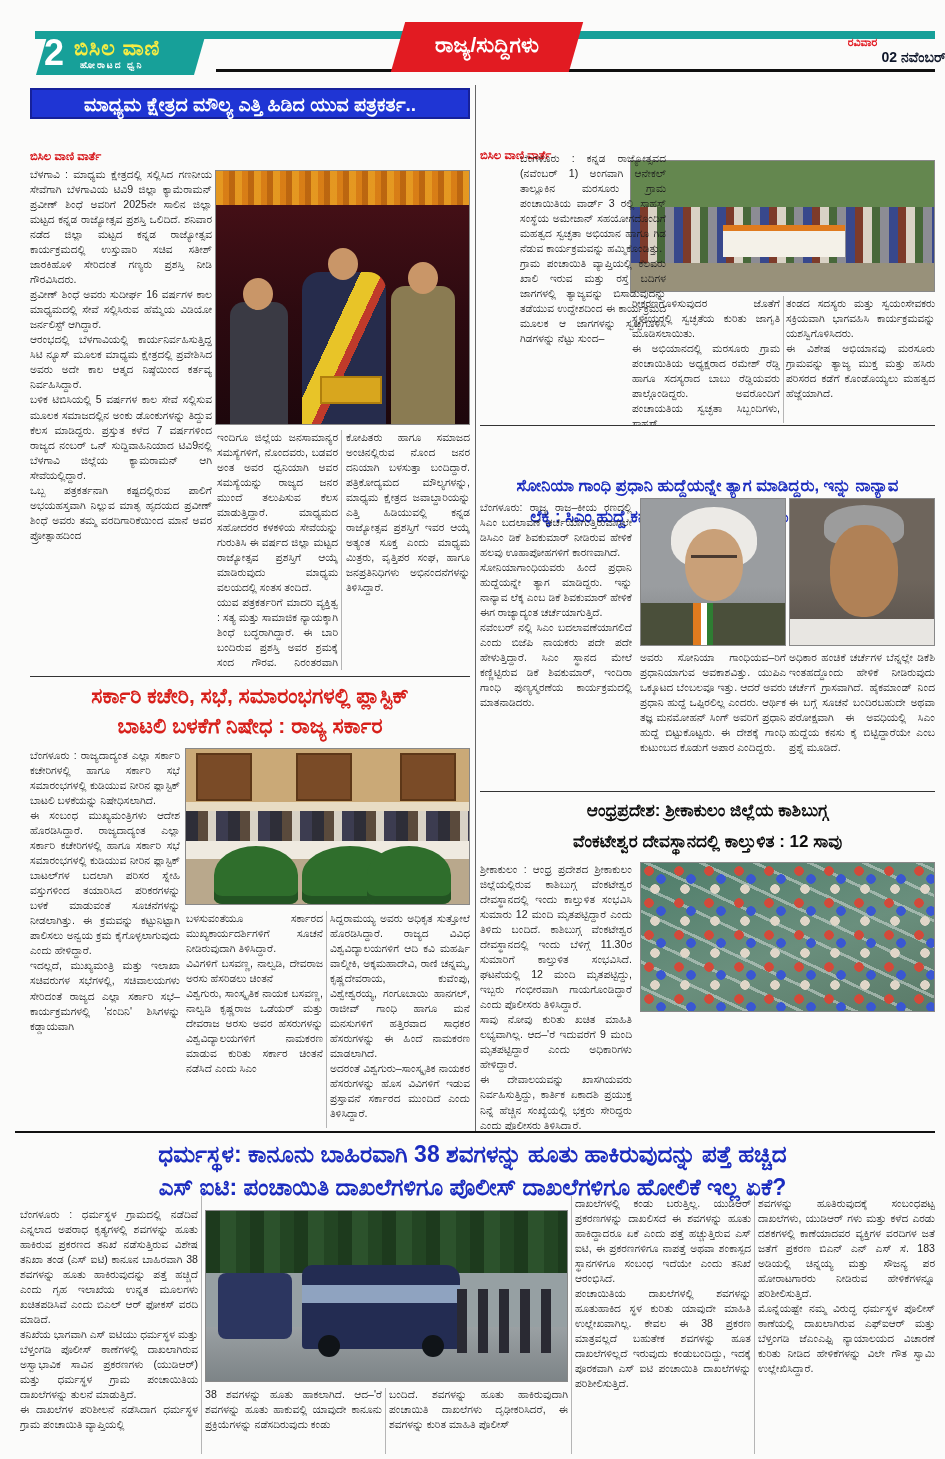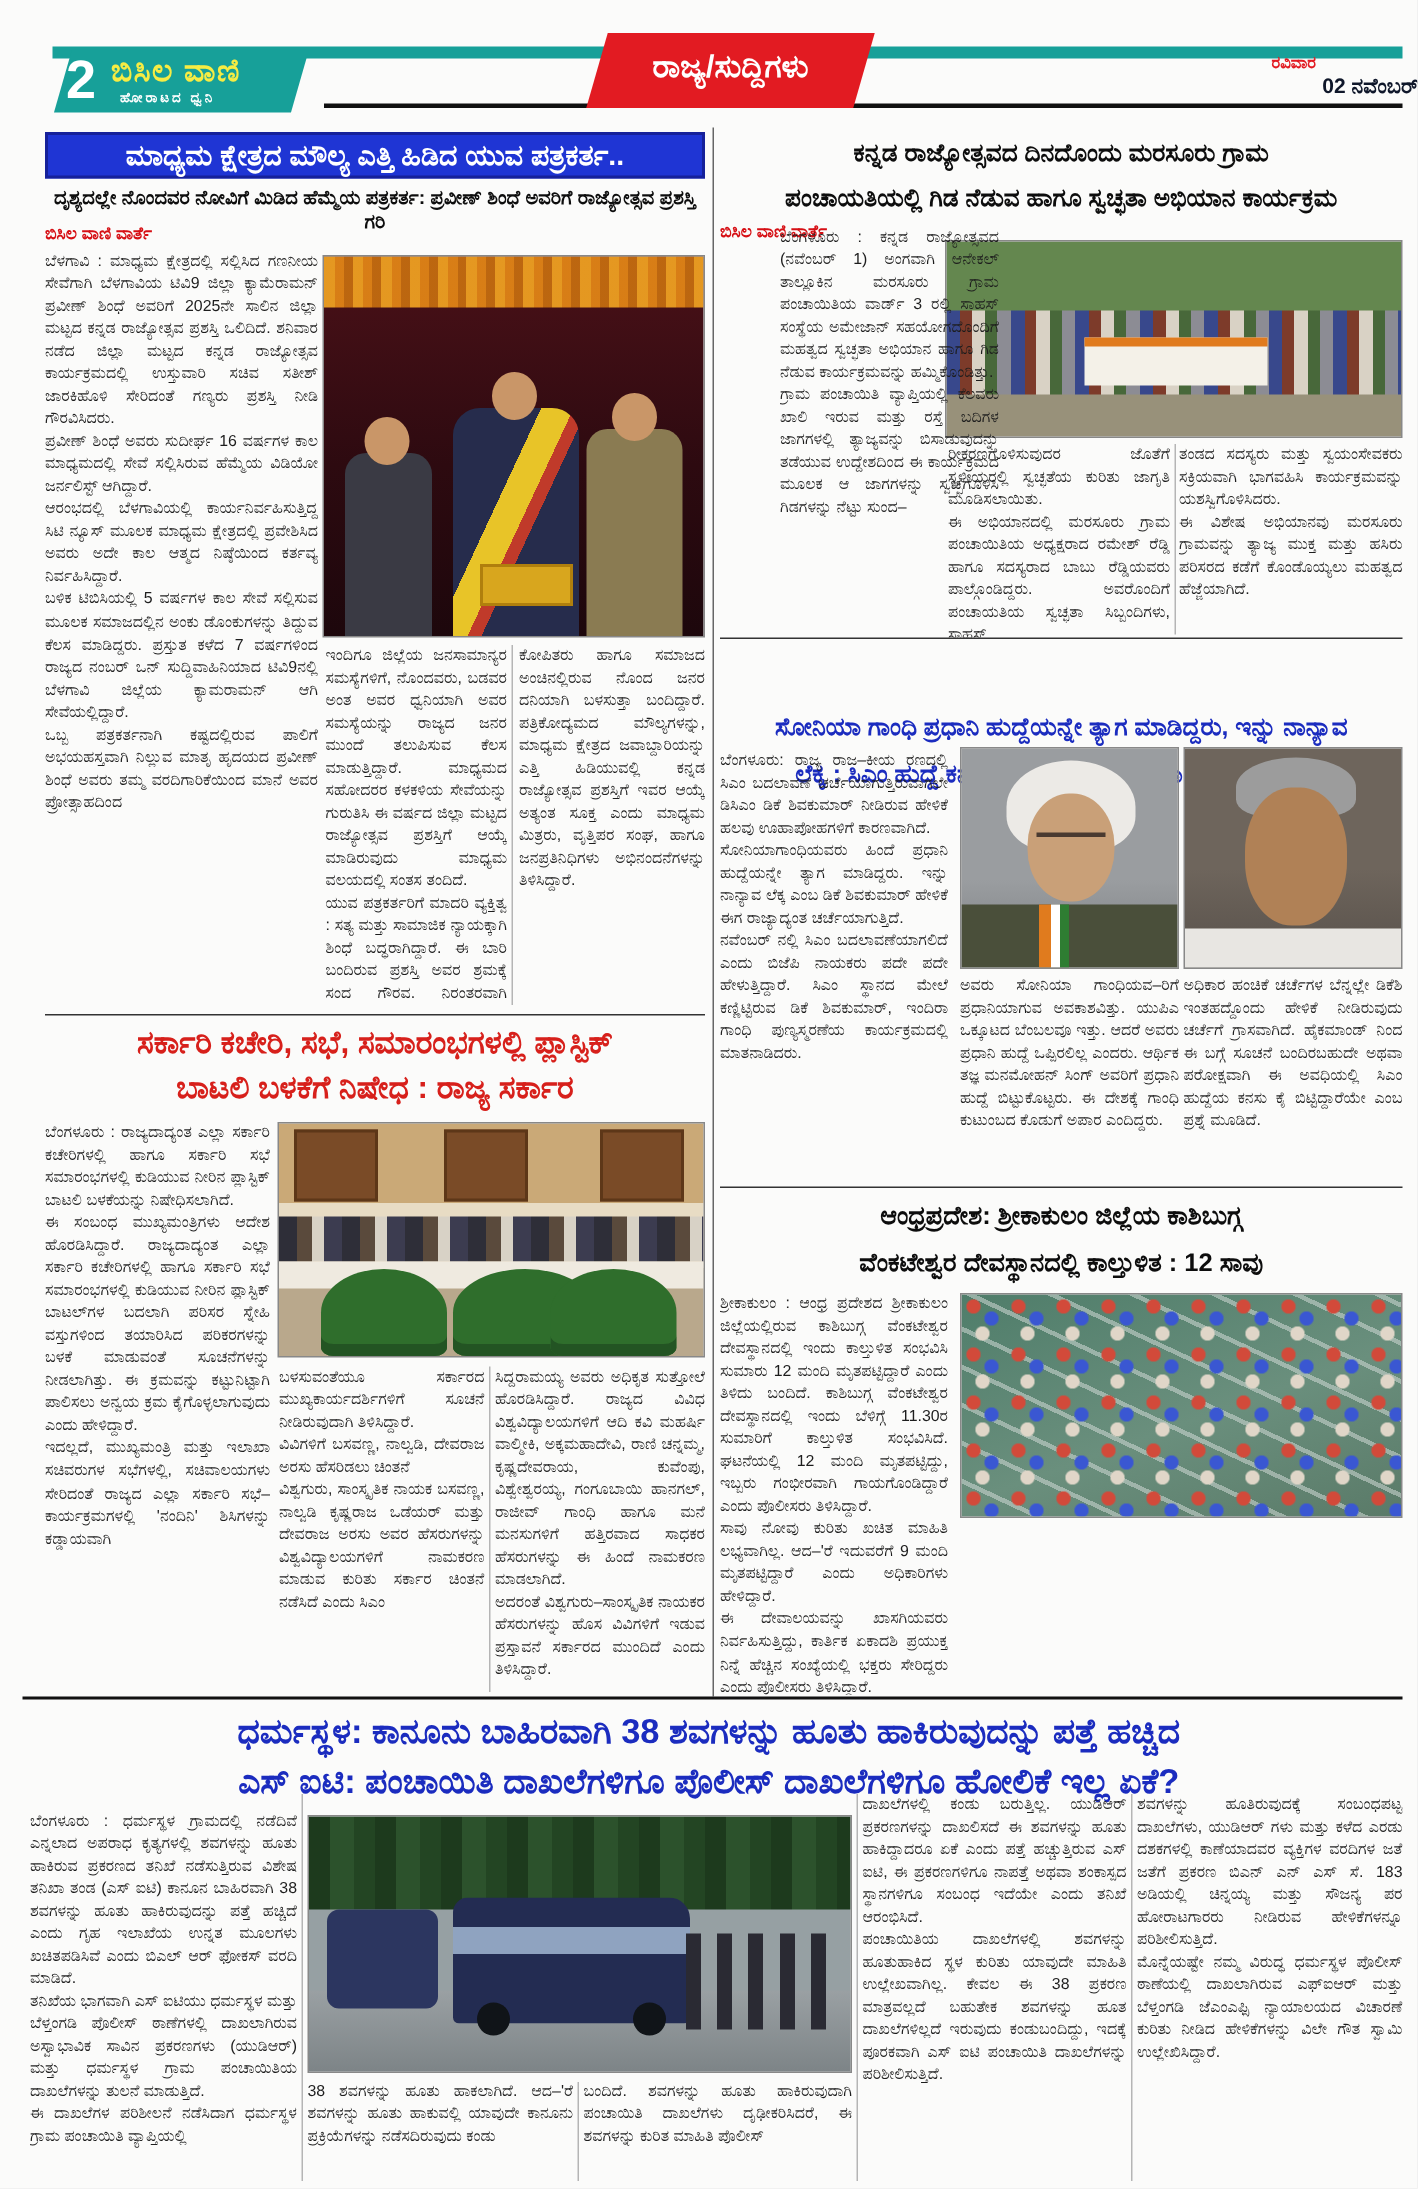--- a/index.html
+++ b/index.html
@@ -140,21 +140,20 @@
   <div class="abs mast-tag">ಹೋರಾಟದ ಧ್ವನಿ</div>
   <div class="abs header-rule"></div>
   <div class="abs section-bg"></div>
   <div class="abs section-label">ರಾಜ್ಯ/ಸುದ್ದಿಗಳು</div>
   <div class="abs weekday">ರವಿವಾರ</div>
   <div class="abs date">02 ನವೆಂಬರ್ 2025</div>
 
   <div class="abs mid-rule"></div>
 
   <div class="abs a1-headline">ಮಾಧ್ಯಮ ಕ್ಷೇತ್ರದ ಮೌಲ್ಯ ಎತ್ತಿ ಹಿಡಿದ ಯುವ ಪತ್ರಕರ್ತ..</div>
-  <div class="abs a1-subhead">ದೃಶ್ಯದಲ್ಲೇ ನೊಂದವರ ನೋವಿಗೆ ಮಿಡಿದ ಹೆಮ್ಮೆಯ ಪತ್ರಕರ್ತ: ಪ್ರವೀಣ್ ಶಿಂಧೆ ಅವರಿಗೆ ರಾಜ್ಯೋತ್ಸವ ಪ್ರಶಸ್ತಿ ಗರಿ</div>
   <div class="abs byline a1-byline">ಬಿಸಿಲ ವಾಣಿ ವಾರ್ತೆ</div>
   <div class="abs photo a1-photo">
     <div class="garland"></div>
     <div class="p-left"></div>
     <div class="head" style="left:27px;bottom:114px;"></div>
     <div class="p-center"></div>
     <div class="head" style="left:112px;bottom:144px;"></div>
     <div class="p-officer"></div>
     <div class="head" style="right:31px;bottom:130px;"></div>
     <div class="gift"></div>
@@ -185,22 +184,20 @@
   <div class="abs col a2-col1">ಬೆಂಗಳೂರು : ರಾಜ್ಯದಾದ್ಯಂತ ಎಲ್ಲಾ ಸರ್ಕಾರಿ ಕಚೇರಿಗಳಲ್ಲಿ ಹಾಗೂ ಸರ್ಕಾರಿ ಸಭೆ ಸಮಾರಂಭಗಳಲ್ಲಿ ಕುಡಿಯುವ ನೀರಿನ ಪ್ಲಾಸ್ಟಿಕ್ ಬಾಟಲಿ ಬಳಕೆಯನ್ನು ನಿಷೇಧಿಸಲಾಗಿದೆ.
 ಈ ಸಂಬಂಧ ಮುಖ್ಯಮಂತ್ರಿಗಳು ಆದೇಶ ಹೊರಡಿಸಿದ್ದಾರೆ. ರಾಜ್ಯದಾದ್ಯಂತ ಎಲ್ಲಾ ಸರ್ಕಾರಿ ಕಚೇರಿಗಳಲ್ಲಿ ಹಾಗೂ ಸರ್ಕಾರಿ ಸಭೆ ಸಮಾರಂಭಗಳಲ್ಲಿ ಕುಡಿಯುವ ನೀರಿನ ಪ್ಲಾಸ್ಟಿಕ್ ಬಾಟಲ್‌ಗಳ ಬದಲಾಗಿ ಪರಿಸರ ಸ್ನೇಹಿ ವಸ್ತುಗಳಿಂದ ತಯಾರಿಸಿದ ಪರಿಕರಗಳನ್ನು ಬಳಕೆ ಮಾಡುವಂತೆ ಸೂಚನೆಗಳನ್ನು ನೀಡಲಾಗಿತ್ತು. ಈ ಕ್ರಮವನ್ನು ಕಟ್ಟುನಿಟ್ಟಾಗಿ ಪಾಲಿಸಲು ಅನ್ವಯ ಕ್ರಮ ಕೈಗೊಳ್ಳಲಾಗುವುದು ಎಂದು ಹೇಳಿದ್ದಾರೆ.
 ಇದಲ್ಲದೆ, ಮುಖ್ಯಮಂತ್ರಿ ಮತ್ತು ಇಲಾಖಾ ಸಚಿವರುಗಳ ಸಭೆಗಳಲ್ಲಿ, ಸಚಿವಾಲಯಗಳು ಸೇರಿದಂತೆ ರಾಜ್ಯದ ಎಲ್ಲಾ ಸರ್ಕಾರಿ ಸಭೆ–ಕಾರ್ಯಕ್ರಮಗಳಲ್ಲಿ 'ನಂದಿನಿ' ಶಿಸಿಗಳನ್ನು ಕಡ್ಡಾಯವಾಗಿ</div>
   <div class="abs col a2-col2">ಬಳಸುವಂತೆಯೂ ಸರ್ಕಾರದ ಮುಖ್ಯಕಾರ್ಯದರ್ಶಿಗಳಿಗೆ ಸೂಚನೆ ನೀಡಿರುವುದಾಗಿ ತಿಳಿಸಿದ್ದಾರೆ.
 ವಿವಿಗಳಿಗೆ ಬಸವಣ್ಣ, ನಾಲ್ವಡಿ, ದೇವರಾಜ ಅರಸು ಹೆಸರಿಡಲು ಚಿಂತನೆ
 ವಿಶ್ವಗುರು, ಸಾಂಸ್ಕೃತಿಕ ನಾಯಕ ಬಸವಣ್ಣ, ನಾಲ್ವಡಿ ಕೃಷ್ಣರಾಜ ಒಡೆಯರ್ ಮತ್ತು ದೇವರಾಜ ಅರಸು ಅವರ ಹೆಸರುಗಳನ್ನು ವಿಶ್ವವಿದ್ಯಾಲಯಗಳಿಗೆ ನಾಮಕರಣ ಮಾಡುವ ಕುರಿತು ಸರ್ಕಾರ ಚಿಂತನೆ ನಡೆಸಿದೆ ಎಂದು ಸಿಎಂ</div>
   <div class="abs col a2-col3">ಸಿದ್ದರಾಮಯ್ಯ ಅವರು ಅಧಿಕೃತ ಸುತ್ತೋಲೆ ಹೊರಡಿಸಿದ್ದಾರೆ. ರಾಜ್ಯದ ವಿವಿಧ ವಿಶ್ವವಿದ್ಯಾಲಯಗಳಿಗೆ ಆದಿ ಕವಿ ಮಹರ್ಷಿ ವಾಲ್ಮೀಕಿ, ಅಕ್ಕಮಹಾದೇವಿ, ರಾಣಿ ಚನ್ನಮ್ಮ, ಕೃಷ್ಣದೇವರಾಯ, ಕುವೆಂಪು, ವಿಶ್ವೇಶ್ವರಯ್ಯ, ಗಂಗೂಬಾಯಿ ಹಾನಗಲ್, ರಾಜೀವ್ ಗಾಂಧಿ ಹಾಗೂ ಮನೆ ಮನಸುಗಳಿಗೆ ಹತ್ತಿರವಾದ ಸಾಧಕರ ಹೆಸರುಗಳನ್ನು ಈ ಹಿಂದೆ ನಾಮಕರಣ ಮಾಡಲಾಗಿದೆ.
 ಅದರಂತೆ ವಿಶ್ವಗುರು–ಸಾಂಸ್ಕೃತಿಕ ನಾಯಕರ ಹೆಸರುಗಳನ್ನು ಹೊಸ ವಿವಿಗಳಿಗೆ ಇಡುವ ಪ್ರಸ್ತಾವನೆ ಸರ್ಕಾರದ ಮುಂದಿದೆ ಎಂದು ತಿಳಿಸಿದ್ದಾರೆ.</div>
   <div class="abs vrule a2-rule"></div>
 
-  <div class="abs a3-headline">ಕನ್ನಡ ರಾಜ್ಯೋತ್ಸವದ ದಿನದೊಂದು ಮರಸೂರು ಗ್ರಾಮ
-ಪಂಚಾಯತಿಯಲ್ಲಿ ಗಿಡ ನೆಡುವ ಹಾಗೂ ಸ್ವಚ್ಛತಾ ಅಭಿಯಾನ ಕಾರ್ಯಕ್ರಮ</div>
   <div class="abs byline a3-byline">ಬಿಸಿಲ ವಾಣಿ ವಾರ್ತೆ</div>
   <div class="abs photo a3-photo">
     <div class="crowd-row"></div>
     <div class="banner"></div>
   </div>
   <div class="abs col a3-col1">ಬೆಂಗಳೂರು : ಕನ್ನಡ ರಾಜ್ಯೋತ್ಸವದ (ನವೆಂಬರ್ 1) ಅಂಗವಾಗಿ ಆನೇಕಲ್ ತಾಲ್ಲೂಕಿನ ಮರಸೂರು ಗ್ರಾಮ ಪಂಚಾಯಿತಿಯ ವಾರ್ಡ್ 3 ರಲ್ಲಿ ಸಾಹಸ್ ಸಂಸ್ಥೆಯ ಅಮೇಜಾನ್ ಸಹಯೋಗದೊಂದಿಗೆ ಮಹತ್ವದ ಸ್ವಚ್ಛತಾ ಅಭಿಯಾನ ಹಾಗೂ ಗಿಡ ನೆಡುವ ಕಾರ್ಯಕ್ರಮವನ್ನು ಹಮ್ಮಿಕೊಂಡಿತ್ತು.
 ಗ್ರಾಮ ಪಂಚಾಯಿತಿ ವ್ಯಾಪ್ತಿಯಲ್ಲಿ ಕೆಲವರು ಖಾಲಿ ಇರುವ ಮತ್ತು ರಸ್ತೆ ಬದಿಗಳ ಜಾಗಗಳಲ್ಲಿ ತ್ಯಾಜ್ಯವನ್ನು ಬಿಸಾಡುವುದನ್ನು ತಡೆಯುವ ಉದ್ದೇಶದಿಂದ ಈ ಕಾರ್ಯಕ್ರಮದ ಮೂಲಕ ಆ ಜಾಗಗಳನ್ನು ಸ್ವಚ್ಛಗೊಳಿಸಿ ಗಿಡಗಳನ್ನು ನೆಟ್ಟು ಸುಂದ–</div>
   <div class="abs col a3-col2">ರೀಕರಣಗೊಳಿಸುವುದರ ಜೊತೆಗೆ ಸ್ಥಳೀಯರಲ್ಲಿ ಸ್ವಚ್ಛತೆಯ ಕುರಿತು ಜಾಗೃತಿ ಮೂಡಿಸಲಾಯಿತು.
 ಈ ಅಭಿಯಾನದಲ್ಲಿ ಮರಸೂರು ಗ್ರಾಮ ಪಂಚಾಯಿತಿಯ ಅಧ್ಯಕ್ಷರಾದ ರಮೇಶ್ ರೆಡ್ಡಿ ಹಾಗೂ ಸದಸ್ಯರಾದ ಬಾಬು ರೆಡ್ಡಿಯವರು ಪಾಲ್ಗೊಂಡಿದ್ದರು. ಅವರೊಂದಿಗೆ ಪಂಚಾಯತಿಯ ಸ್ವಚ್ಛತಾ ಸಿಬ್ಬಂದಿಗಳು, ಸಾಹಸ್</div>
   <div class="abs col a3-col3">ತಂಡದ ಸದಸ್ಯರು ಮತ್ತು ಸ್ವಯಂಸೇವಕರು ಸಕ್ರಿಯವಾಗಿ ಭಾಗವಹಿಸಿ ಕಾರ್ಯಕ್ರಮವನ್ನು ಯಶಸ್ವಿಗೊಳಿಸಿದರು.

